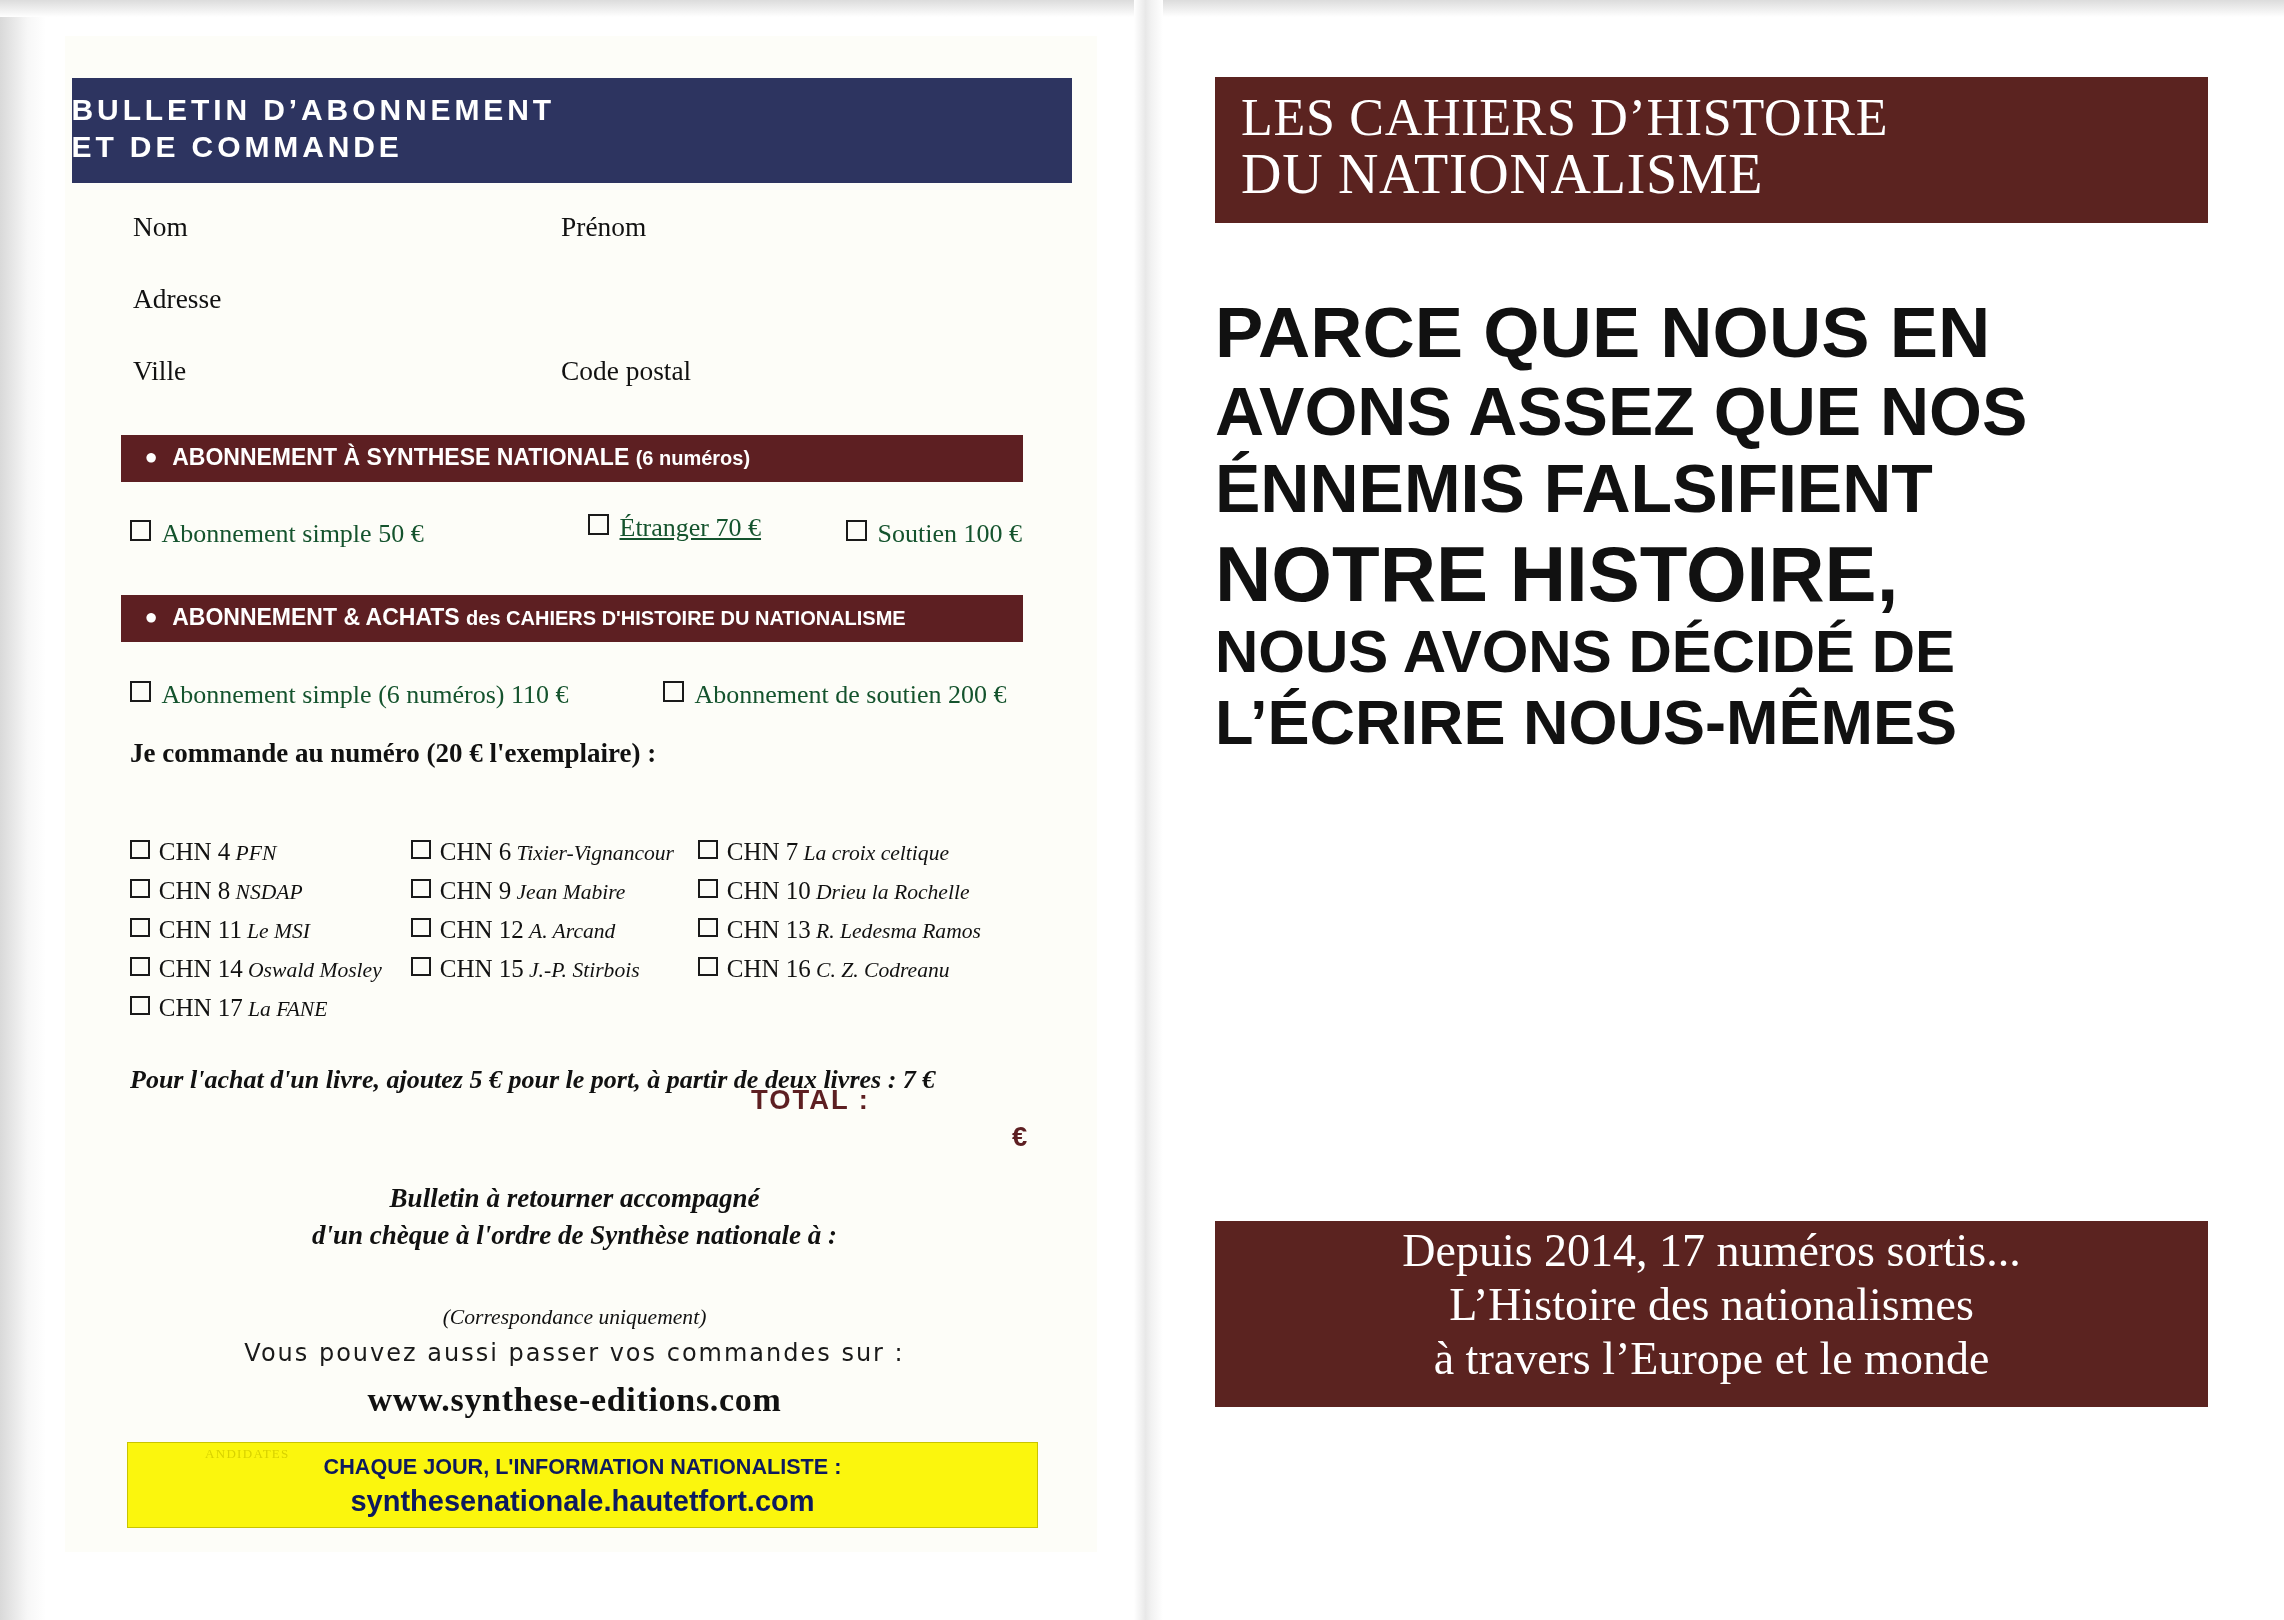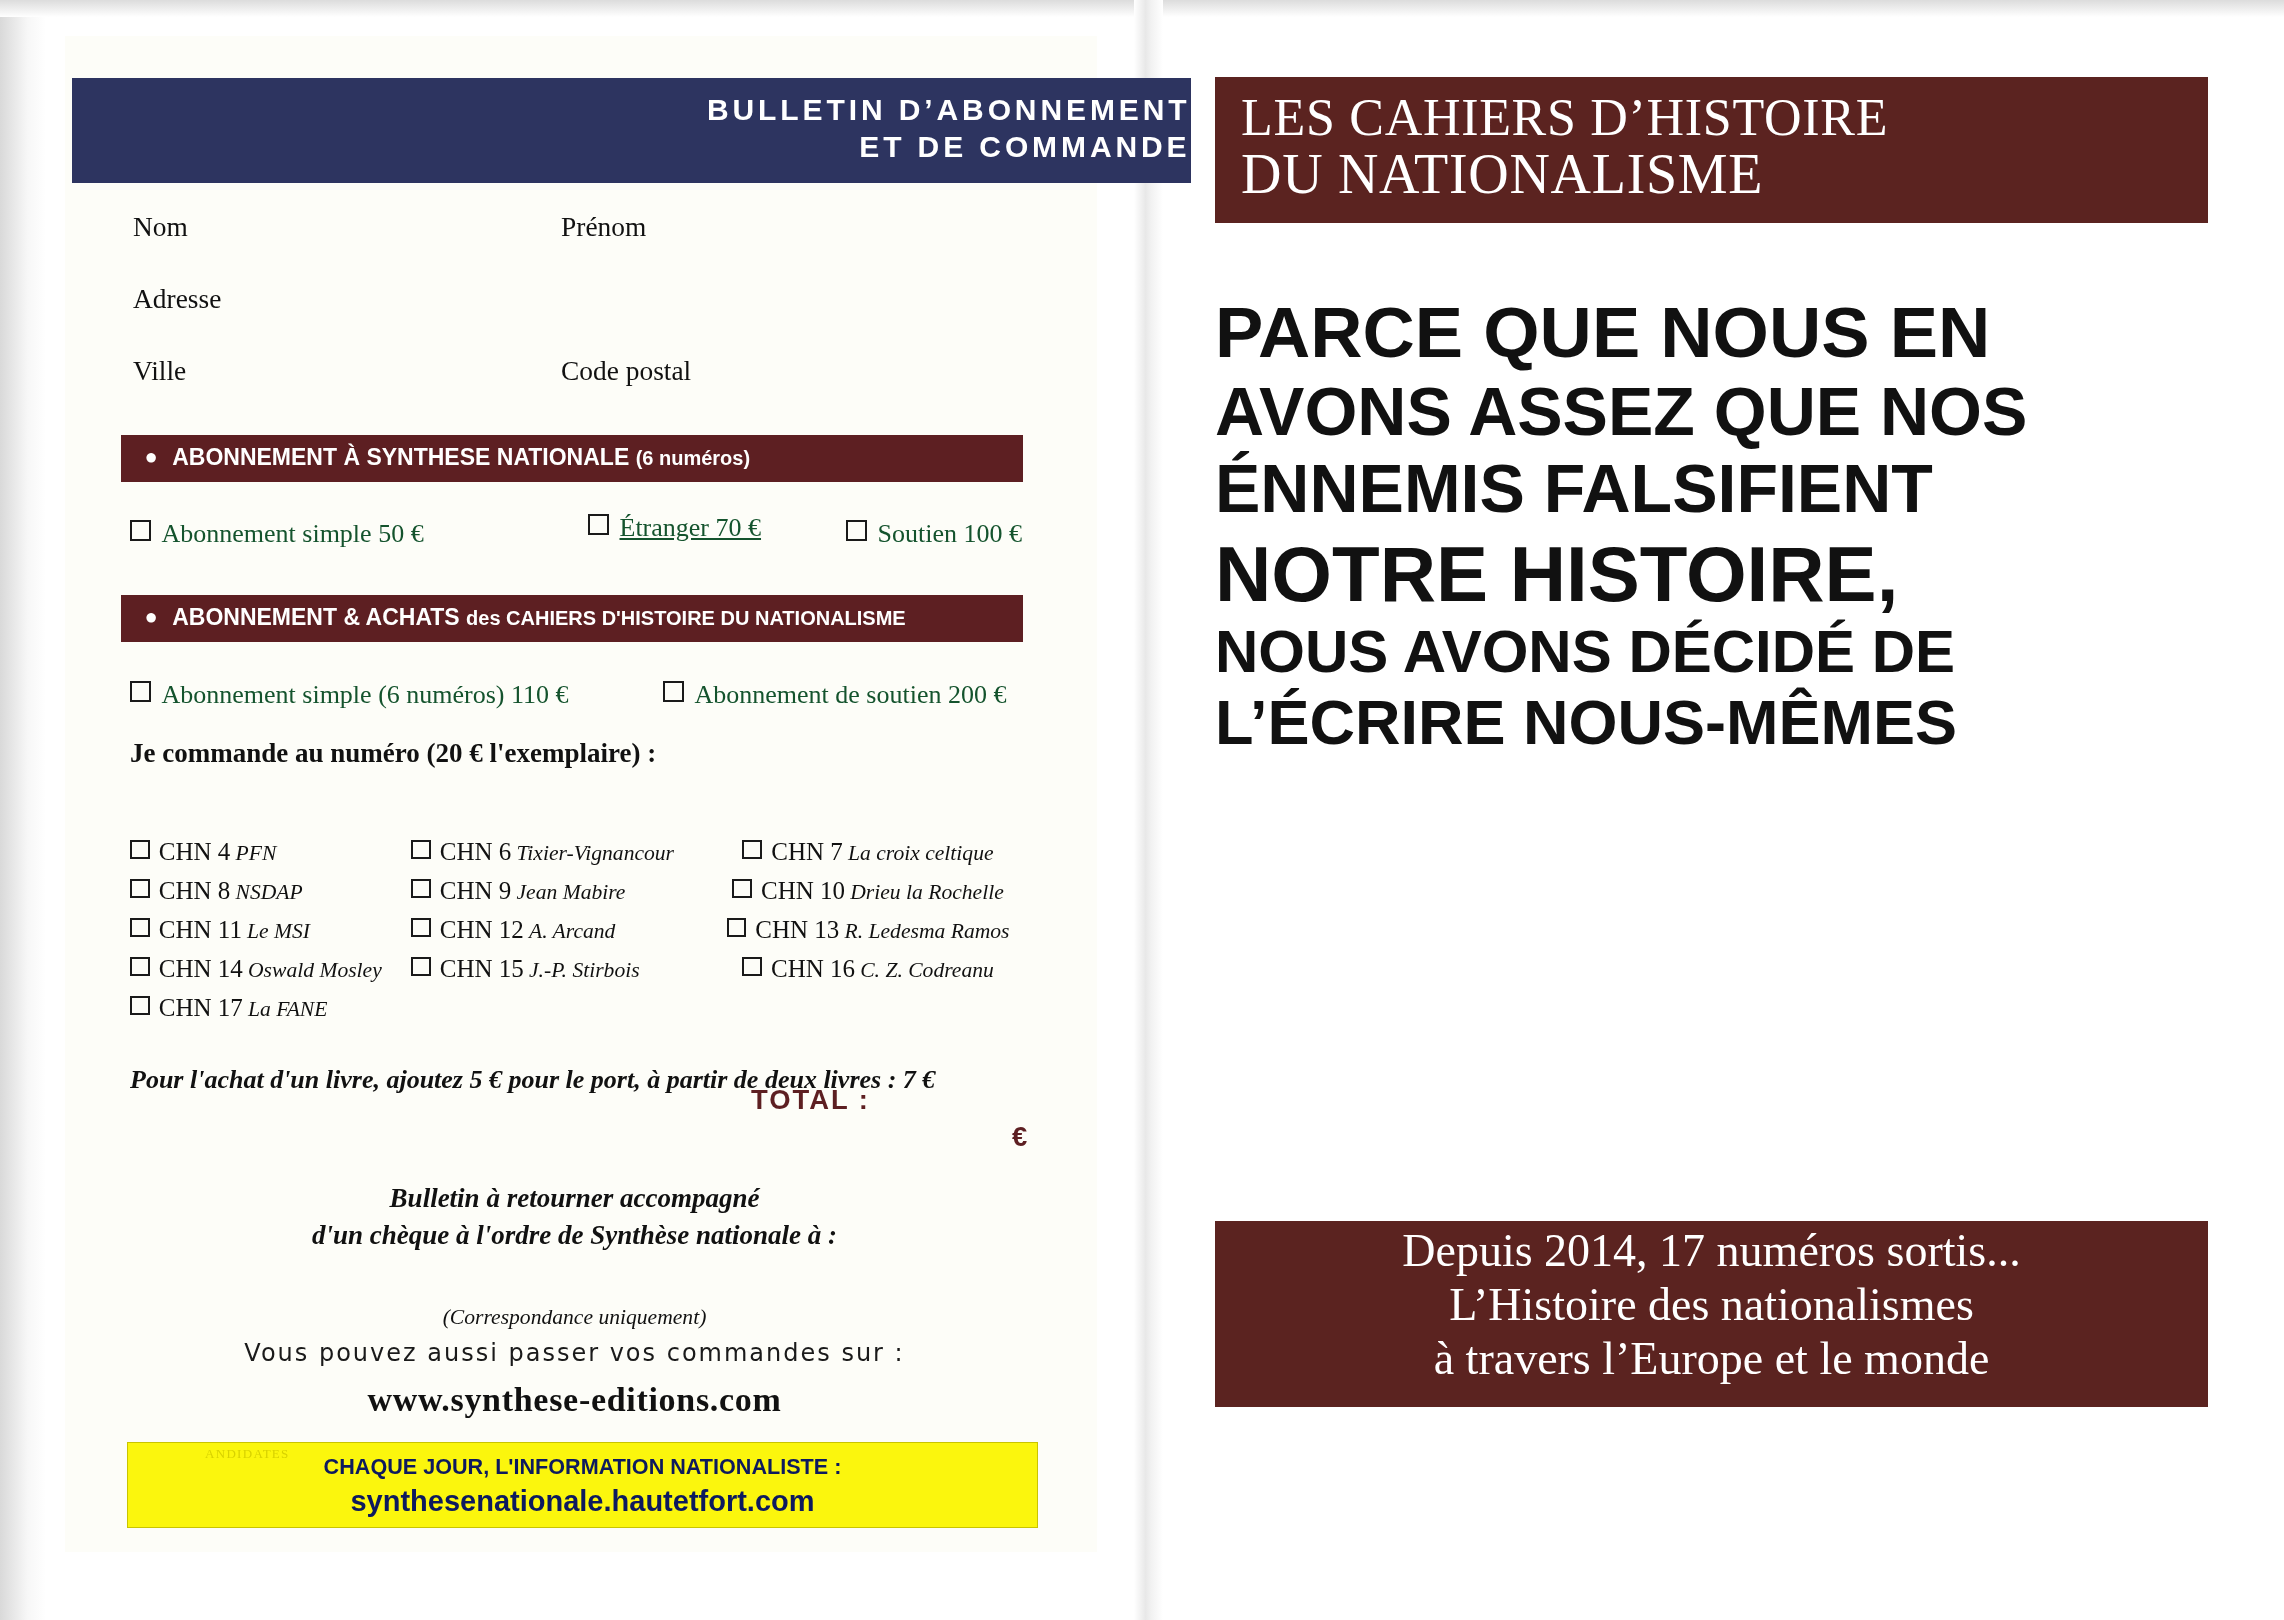--- a/index.html
+++ b/index.html
@@ -45,24 +45,24 @@
     left: 65px;
     top: 36px;
     width: 1032px;
     height: 1516px;
     background: #fdfdf8;
   }
   .form-title {
     position: absolute;
     left: 6.5px;
     top: 42px;
-    width: 1119px;
+    width: 1000px;
     background: #2d3460;
     color: #ffffff;
-    text-align: right;
+    text-align: left;
     font-family: "Liberation Sans", sans-serif;
     font-weight: bold;
     letter-spacing: 3.9px;
     font-size: 30px;
     line-height: 1.22;
     padding: 14.4px 0 17px 0;
     box-sizing: border-box;
   }
   .field-row {
     position: absolute;
@@ -139,21 +139,21 @@
     white-space: nowrap;
   }
   .chn-cell .num { font-weight: normal; }
   .chn-cell .it {
     font-style: italic;
     font-size: 21.6px;
     margin-left: 5.2px;
   }
   .c1 { width: 281px; }
   .c2 { width: 287px; }
-  .c3 { width: 340px; text-align: center; }
+  .c3 { width: 340px; }
 
   .port-note {
     position: absolute;
     left: 65px;
     top: 1029px;
     font-style: italic;
     font-weight: bold;
     font-size: 26px;
     color: #111;
   }

